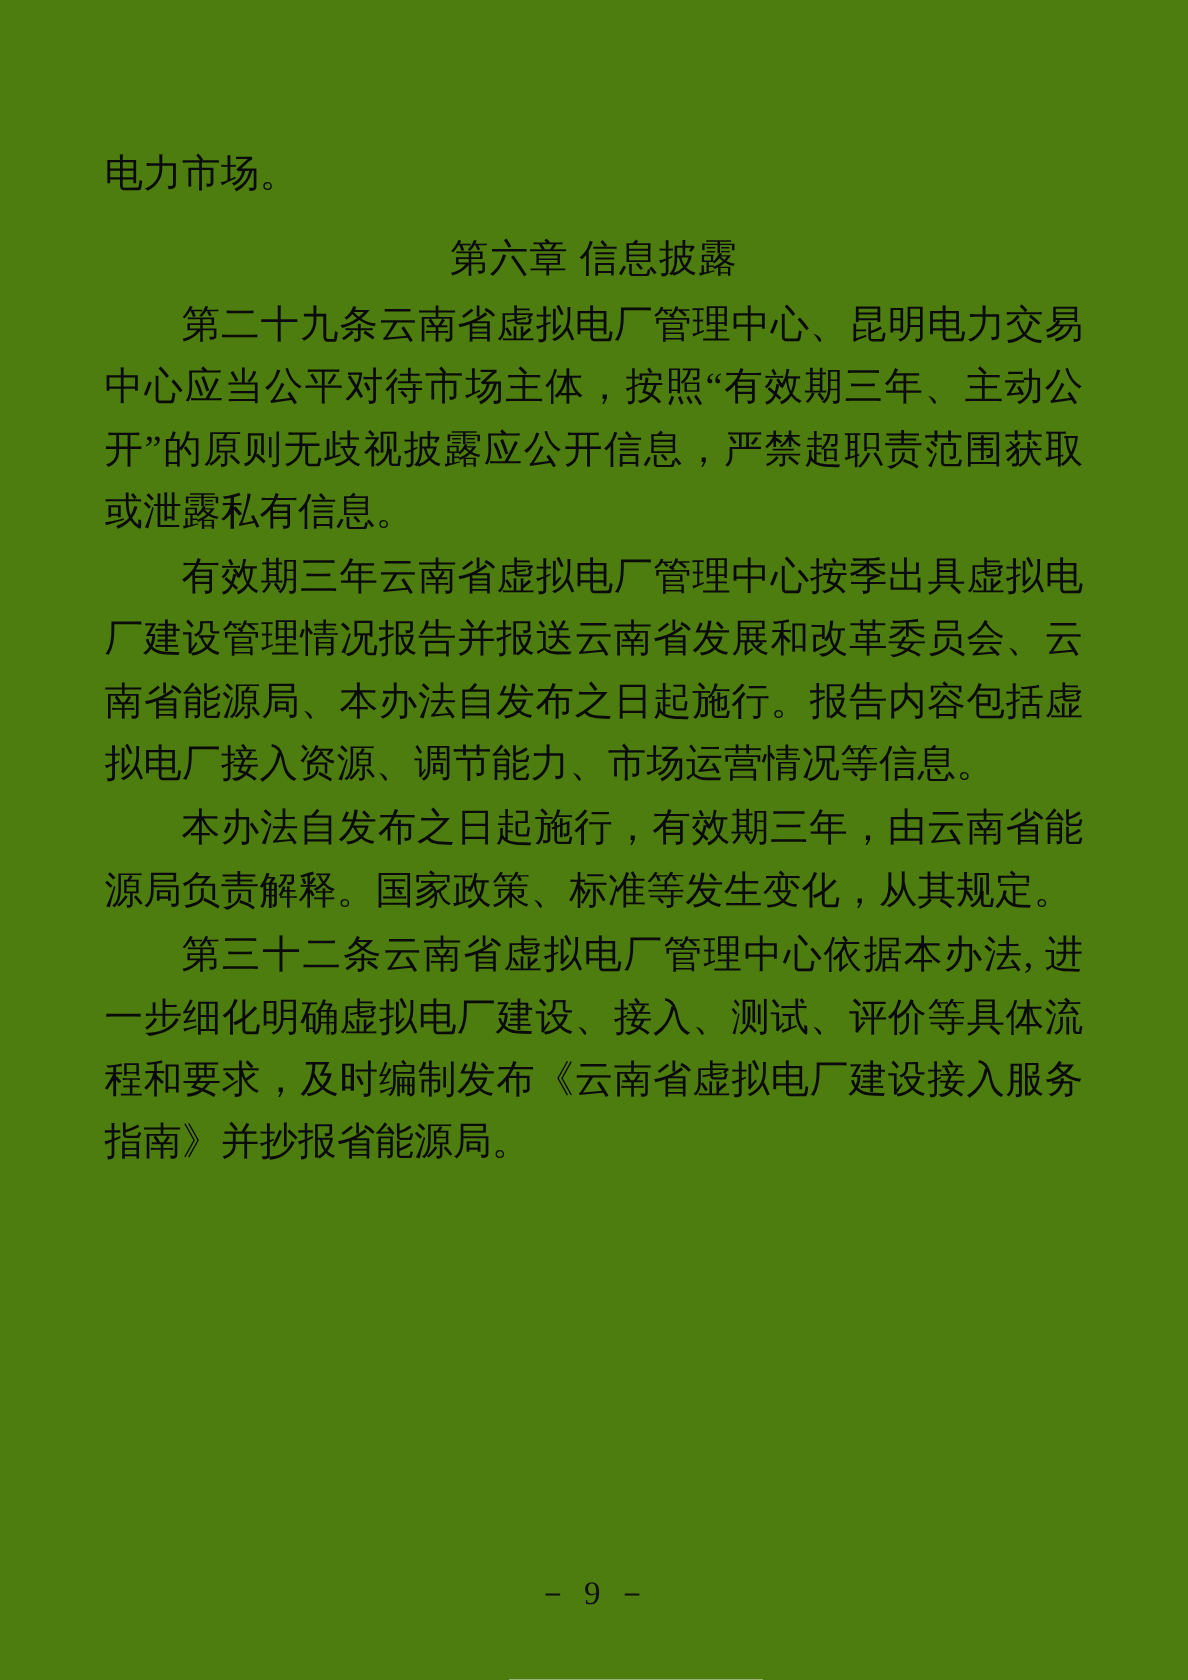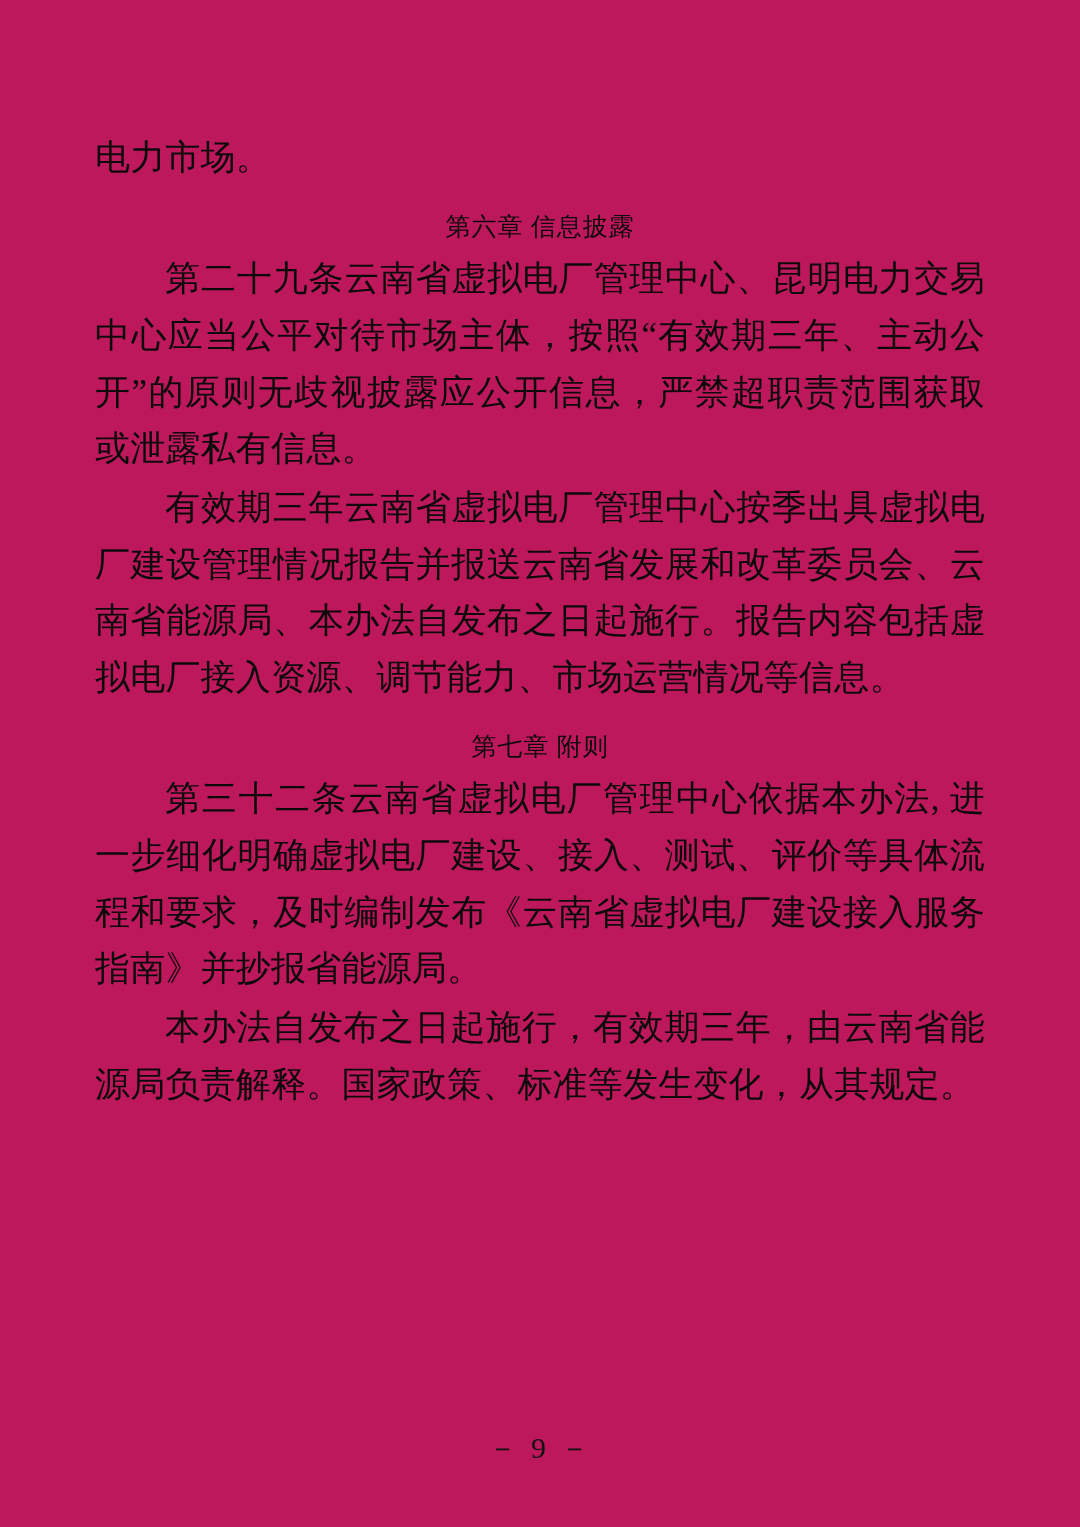--- a/index.html
+++ b/index.html
@@ -9,42 +9,42 @@
   }
   body {
     font-family: "Liberation Serif", "DejaVu Serif", serif;
     color: #0a0a0a;
   }
   .page {
     position: relative;
     width: 1080px;
     height: 1527px;
     margin: 0 auto;
-    background: #be185d;
+    background: #4d7c0f;
     box-sizing: border-box;
     padding: 130px 95px 0 95px;
     overflow: hidden;
   }
   .doc-body {
     font-size: 35px;
     line-height: 1.62;
     letter-spacing: 0.2px;
     text-align: justify;
     text-justify: inter-ideograph;
   }
   .para {
     margin: 0 0 2px 0;
     text-indent: 0;
   }
   .para.indent {
     text-indent: 2em;
   }
   .chapter-heading {
     text-align: center;
-    font-size: 25px;
+    font-size: 35px;
     margin: 20px 0 4px 0;
     letter-spacing: 1px;
   }
   .article-label {
     font-weight: normal;
     letter-spacing: 0.5px;
   }
   .footer {
     position: absolute;
     left: 0;
@@ -64,22 +64,21 @@
 
     <p class="para">电力市场。</p>
 
     <p class="chapter-heading">第六章  信息披露</p>
 
     <p class="para indent"><span class="article-label">第二十九条</span><span>云南省虚拟电厂管理中心、昆明电力交易中心应当公平对待市场主体，按照“有效期三年、主动公开”的原则无歧视披露应公开信息，严禁超职责范围获取或泄露私有信息。</span></p>
 
     <p class="para indent"><span class="article-label">有效期三年</span><span>云南省虚拟电厂管理中心按季出具虚拟电厂建设管理情况报告并报送云南省发展和改革委员会、云南省能源局、本办法自发布之日起施行。报告内容包括虚拟电厂接入资源、调节能力、市场运营情况等信息。</span></p>
 
 
-    <p class="chapter-heading">第七章  附则</p>
+
+    <p class="para indent">本办法自发布之日起施行，有效期三年，由云南省能源局负责解释。国家政策、标准等发生变化，从其规定。</p>
 
     <p class="para indent"><span class="article-label">第三十二条</span><span>云南省虚拟电厂管理中心依据本办法, 进一步细化明确虚拟电厂建设、接入、测试、评价等具体流程和要求，及时编制发布《云南省虚拟电厂建设接入服务指南》并抄报省能源局。</span></p>
-
-    <p class="para indent">本办法自发布之日起施行，有效期三年，由云南省能源局负责解释。国家政策、标准等发生变化，从其规定。</p>
 
   </div>
 
   <div class="footer">－ 9 －</div>
 </div>
 
 </body></html>

